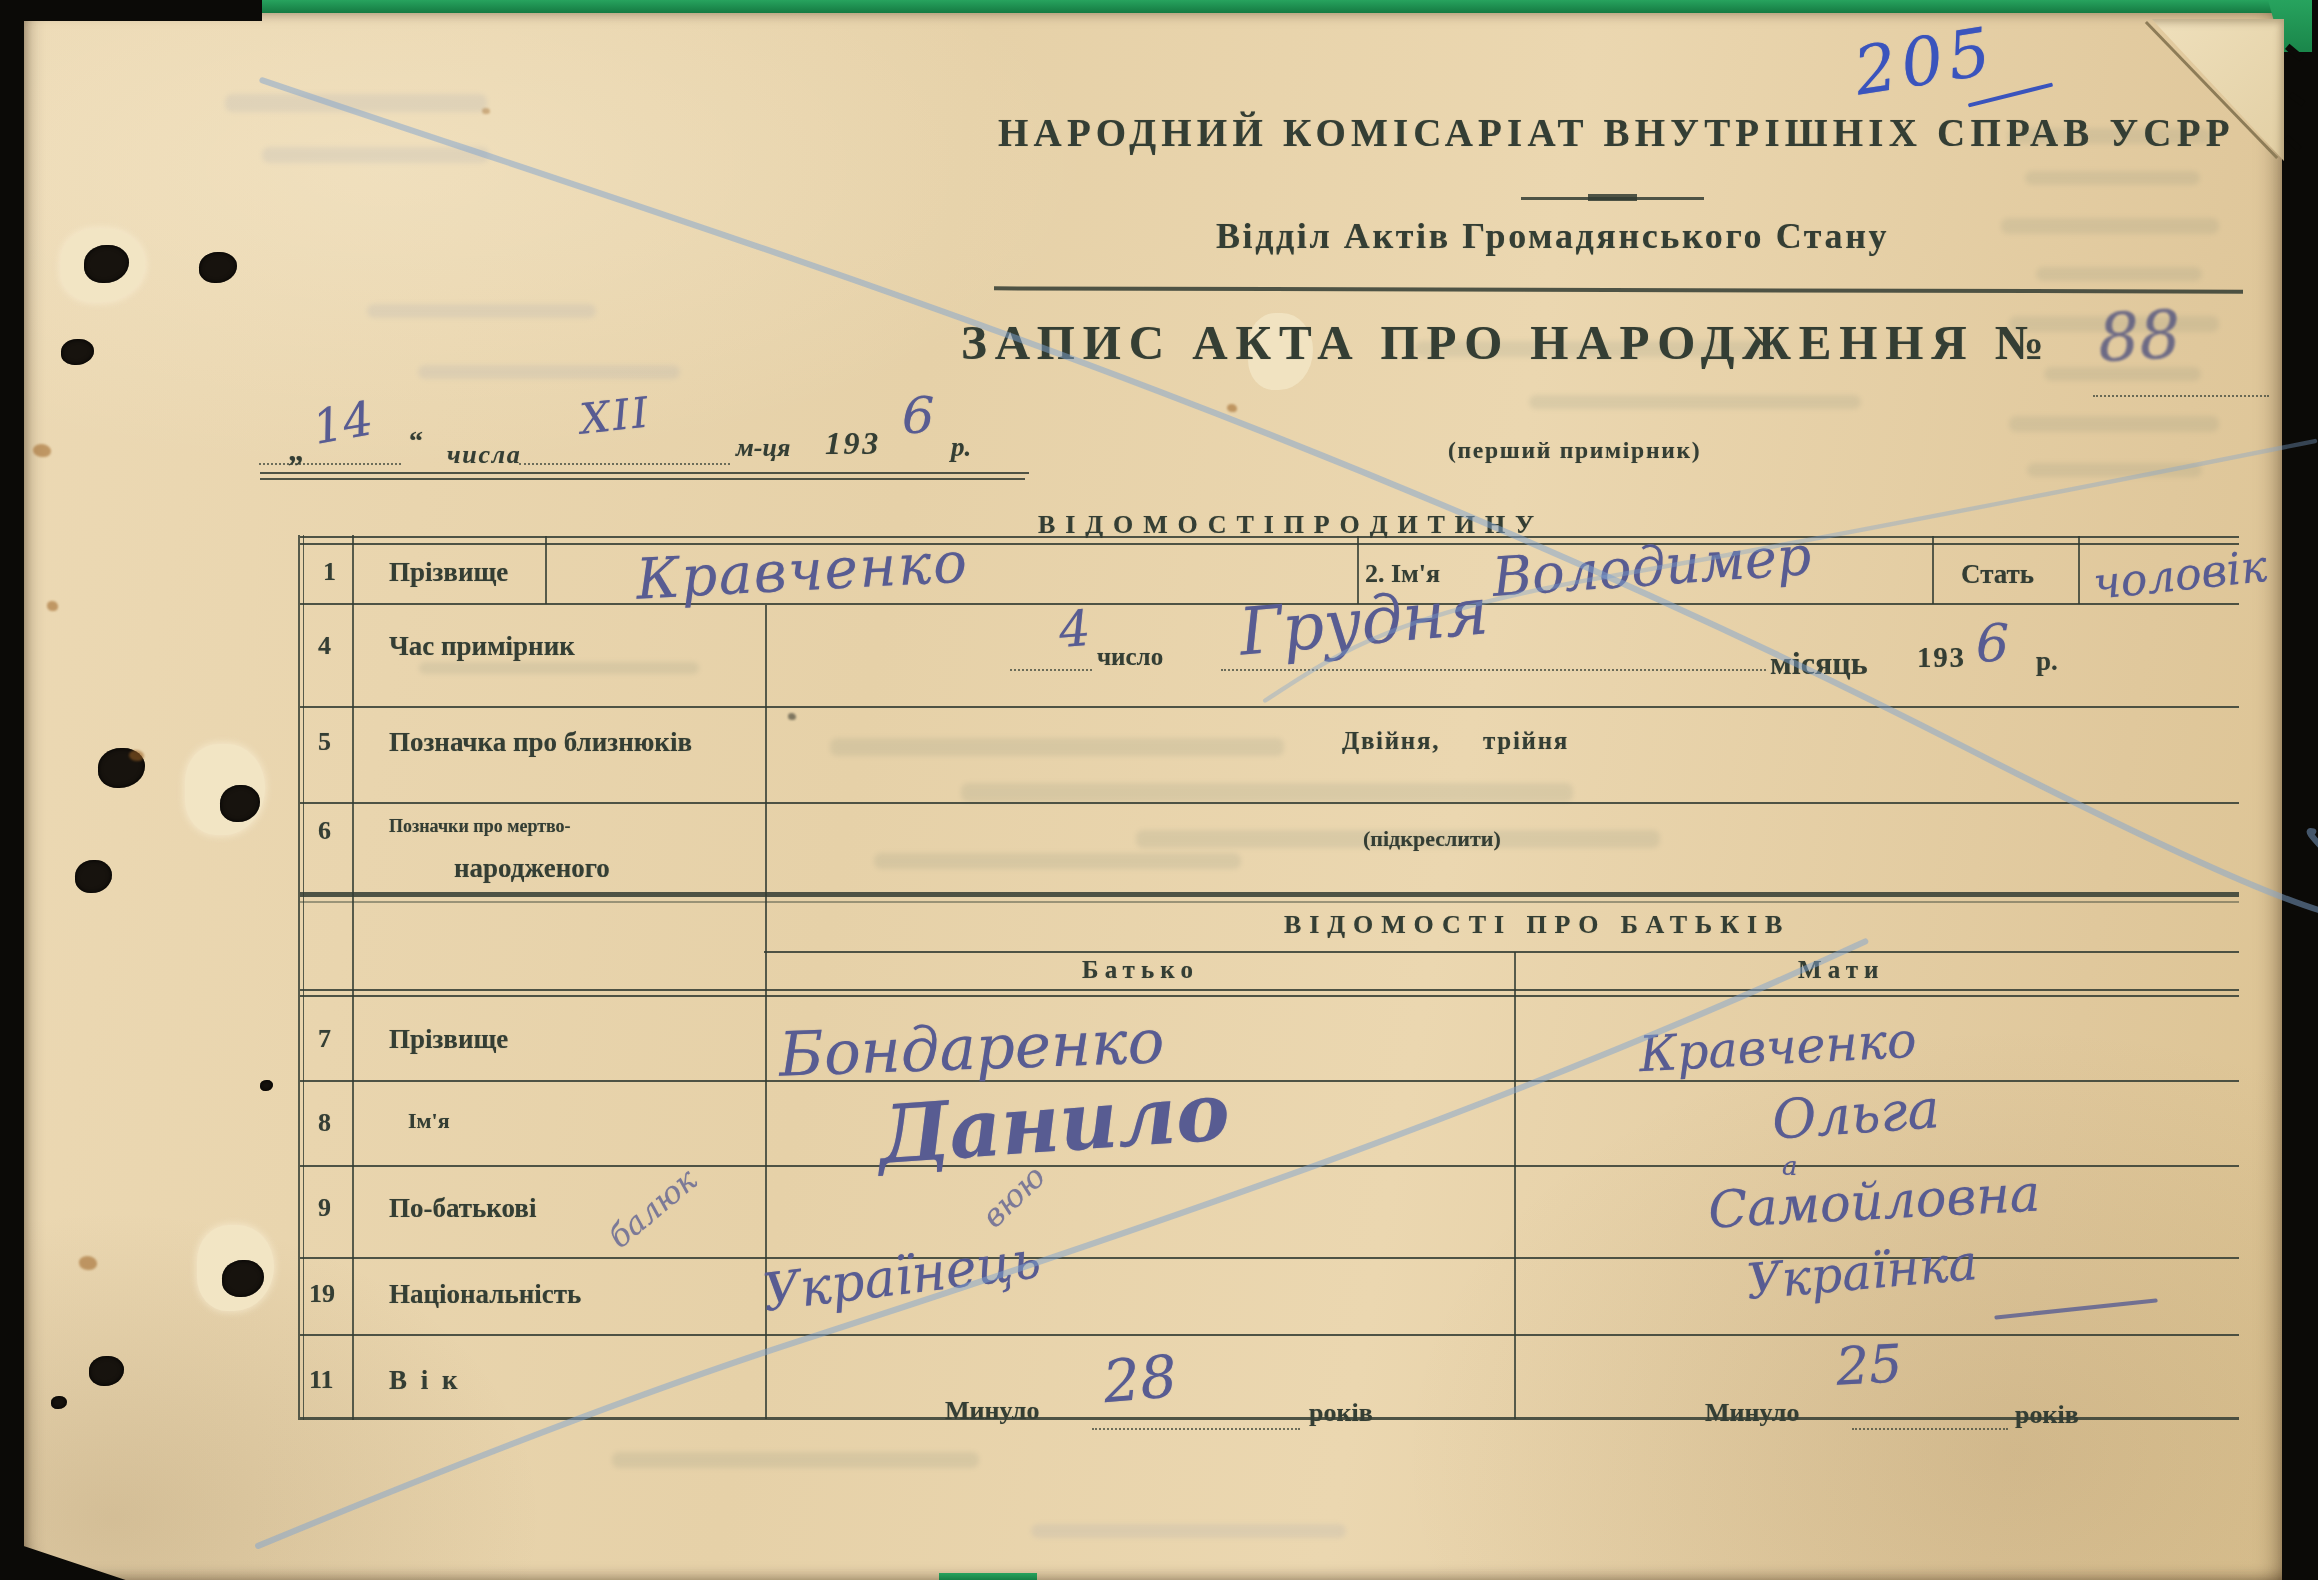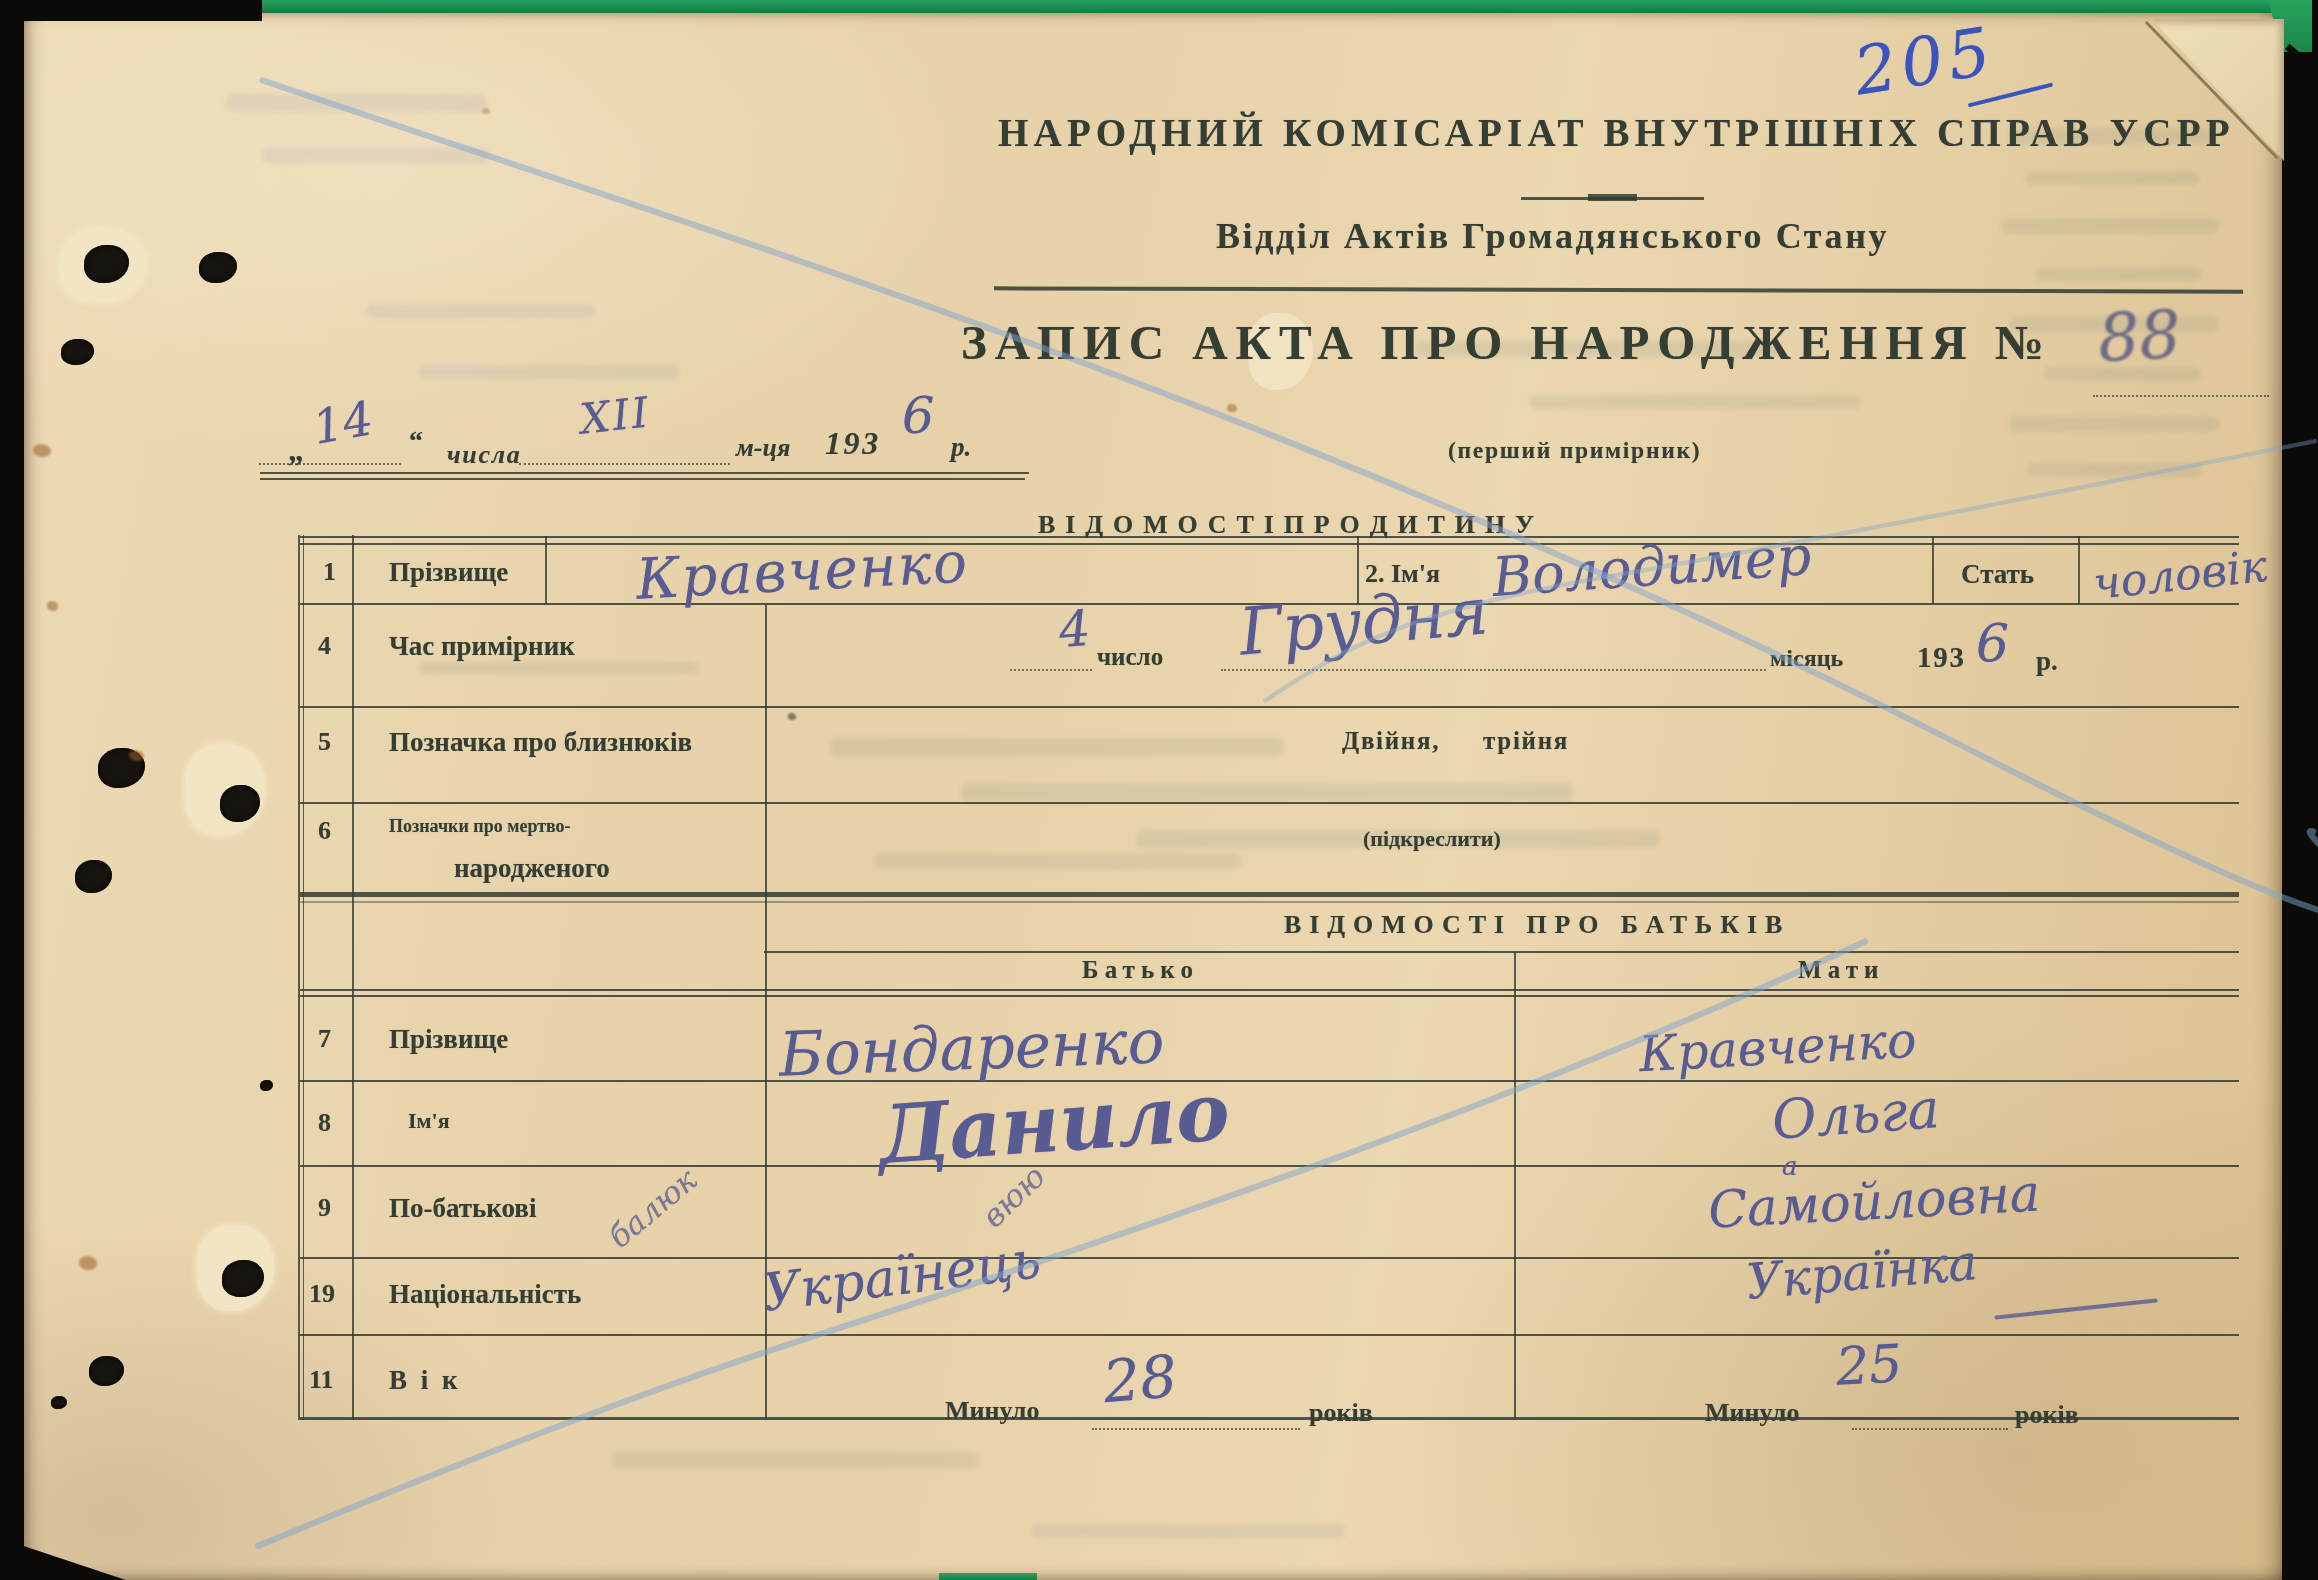--- a/index.html
+++ b/index.html
@@ -191,21 +191,21 @@
 <div class="pr" style="left:1961px;top:559px;font-size:27px;">Стать</div>
 <div class="hw" style="left:2093px;top:549px;font-size:44px;transform:rotate(-6deg);">чоловік</div>
 
 <div class="pr" style="left:318px;top:631px;font-size:26px;">4</div>
 <div class="pr" style="left:389px;top:631px;font-size:27px;">Час примірник</div>
 <div class="hw" style="left:1059px;top:601px;font-size:49px;transform:rotate(-5deg);">4</div>
 <div class="dot" style="left:1010px;top:669px;width:82px;"></div>
 <div class="pr" style="left:1097px;top:643px;font-size:25px;">число</div>
 <div class="dot" style="left:1221px;top:669px;width:545px;"></div>
 <div class="hw" style="left:1239px;top:584px;font-size:65px;transform:rotate(-5deg);">Грудня</div>
-<div class="pr" style="left:1770px;top:645px;font-size:24px;">місяць</div>
+<div class="pr" style="left:1770px;top:645px;font-size:32px;">місяць</div>
 <div class="pr" style="left:1917px;top:641px;font-size:29px;letter-spacing:1.7px;">193</div>
 <div class="hw" style="left:1976px;top:613px;font-size:52px;">6</div>
 <div class="pr" style="left:2036px;top:646px;font-size:27px;">р.</div>
 
 <div class="pr" style="left:318px;top:727px;font-size:26px;">5</div>
 <div class="pr" style="left:389px;top:727px;font-size:27px;">Позначка про близнюків</div>
 <div class="pr" style="left:1342px;top:727px;font-size:25px;letter-spacing:1.7px;">Двійня,</div>
 <div class="pr" style="left:1483px;top:727px;font-size:25px;letter-spacing:1.7px;">трійня</div>
 <div class="pr" style="left:1363px;top:781px;font-size:22px;margin-top:45px;">(підкреслити)</div>
 

